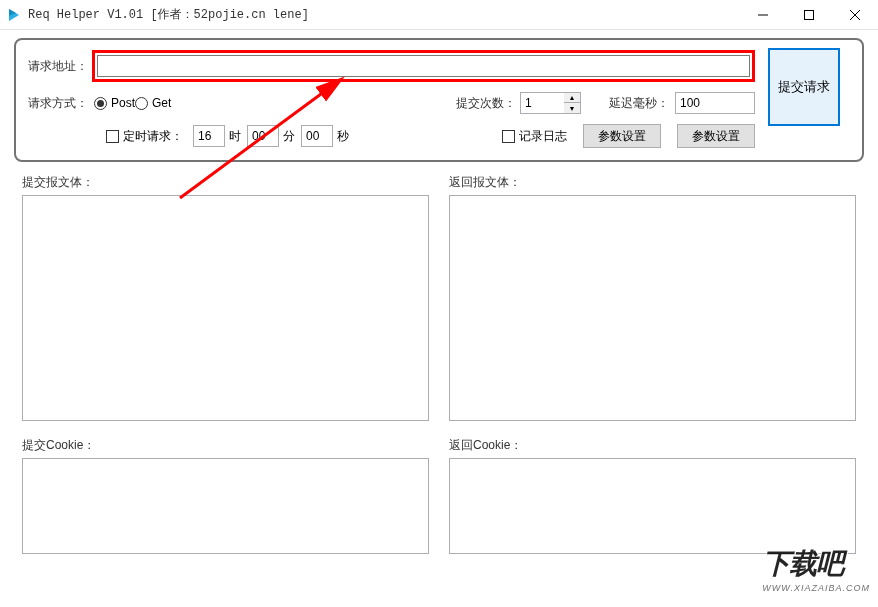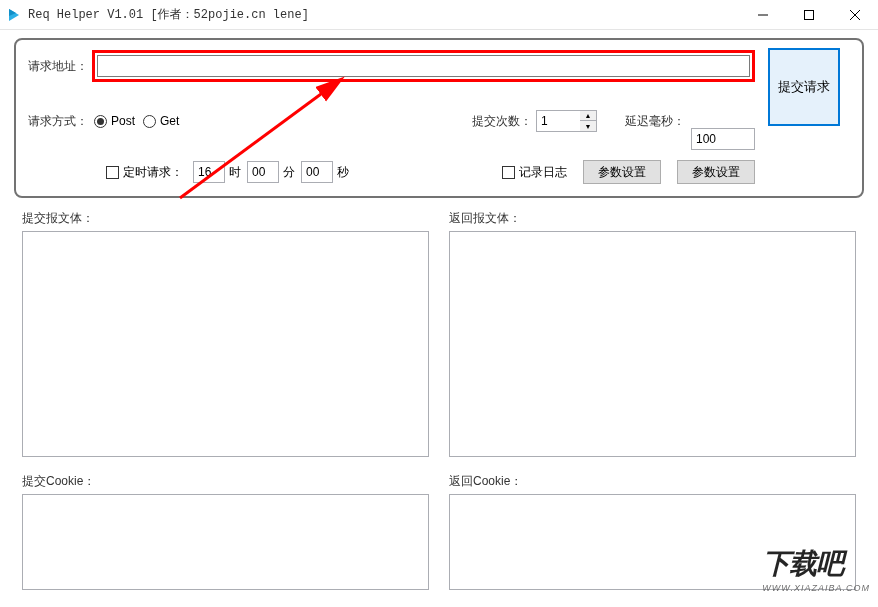--- a/index.html
+++ b/index.html
@@ -13,21 +13,21 @@
     
     .top-panel { margin: 8px 14px 0 14px; border: 2px solid #737373; border-radius: 8px; padding: 10px 11px 12px 12px; }
     
     .row { display: flex; align-items: center; margin-bottom: 10px; }
     .row:last-child { margin-bottom: 0; }
     
     .label { font-size: 12px; color: #333; white-space: nowrap; }
     .url-wrap { flex: 1; border: 3px solid #ff0000; padding: 2px; margin-left: 4px; margin-right: 16px; }
     .url-input { width: 100%; height: 22px; border: 1px solid #7a7a7a; padding: 0 4px; font-size: 12px; outline: none; }
     
-    .radio-group { display: flex; gap: 8px; margin-left: 6px; }
+    .radio-group { display: flex; gap: 0; margin-left: 6px; }
     .radio-item { display: flex; align-items: center; gap: 4px; }
     .radio-dot { width: 13px; height: 13px; border: 1px solid #333; border-radius: 50%; display: inline-flex; align-items: center; justify-content: center; }
     .radio-dot.checked::after { content: ""; width: 7px; height: 7px; background: #333; border-radius: 50%; }
     
     .checkbox { width: 13px; height: 13px; border: 1px solid #333; display: inline-block; margin-right: 4px; }
     
     .num-input { width: 50px; height: 22px; border: 1px solid #abadb3; padding: 0 4px; font-size: 12px; }
     .small-input { width: 32px; height: 22px; border: 1px solid #abadb3; padding: 0 4px; font-size: 12px; text-align: left; }
     .unit { margin: 0 6px 0 4px; }
     
@@ -120,21 +120,21 @@
       <div class="spinner">
         <input class="num-input" style="width: 44px; border-right: none;" type="text" value="1">
         <div class="spinner-btns">
           <div class="spin-btn">▲</div>
           <div class="spin-btn">▼</div>
         </div>
       </div>
       <span class="gap" style="width:28px"></span>
       <span class="label">延迟毫秒：</span>
       <span class="gap" style="width:6px"></span>
-      <input class="num-input" style="width: 64px; margin-top: 36px;" type="text" value="100">
+      <input class="num-input" style="width: 80px;" type="text" value="100">
     </div>
   </div>
 
   <div class="row">
     <div class="row3-left">
       <label class="cb-item">
         <span class="checkbox"></span>
         <span>定时请求：</span>
       </label>
       <span class="gap" style="width:10px"></span>

